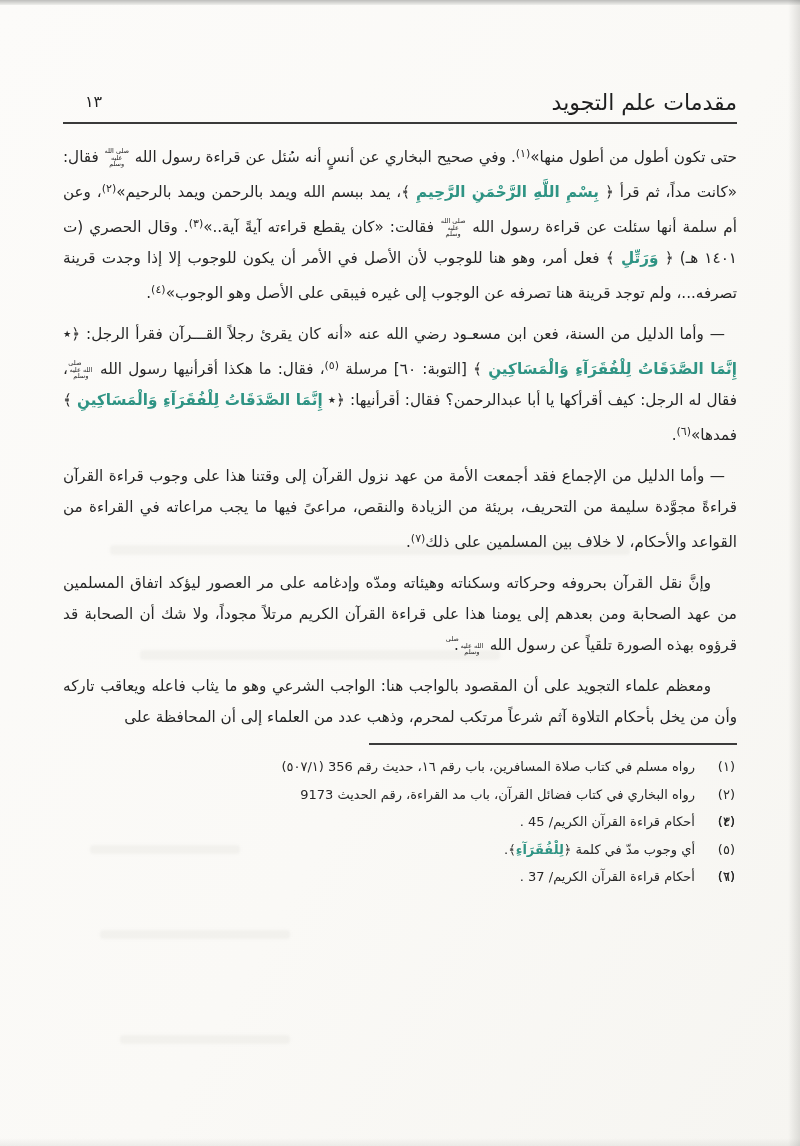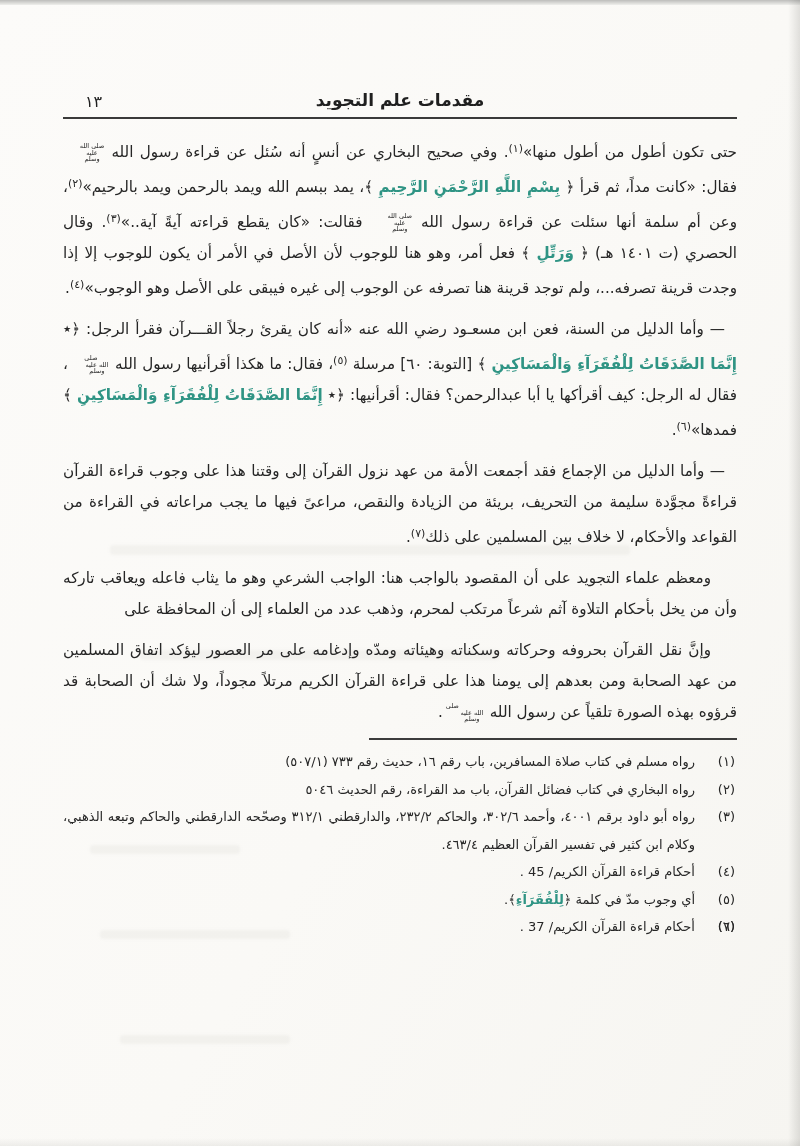--- a/index.html
+++ b/index.html
@@ -27,21 +27,21 @@
   .bleed:nth-of-type(4){top:545px;left:110px;width:520px;height:10px;}
   .bleed:nth-of-type(5){top:650px;left:140px;width:360px;height:10px;}
   .bleed:nth-of-type(6){top:845px;left:90px;width:150px;height:9px;}
   .bleed:nth-of-type(7){top:930px;left:100px;width:190px;height:9px;}
   .bleed:nth-of-type(8){top:1035px;left:120px;width:170px;height:9px;}
 
   .content{position:relative;padding:0 63px;}
 
   header{position:relative;padding-top:90px;}
   .page-title{
-    text-align:center;font-weight:bold;font-size:17px;color:#1f1f1f;
+    text-align:right;font-weight:normal;font-size:22px;color:#1f1f1f;
   }
   .page-number{
     position:absolute;left:22px;top:92px;font-size:16px;color:#1f1f1f;
     letter-spacing:2px;
   }
   .header-rule{
     border:none;border-top:2px solid #3a3a3a;margin:7px 0 0 0;
   }
 
   main{margin-top:14px;}
@@ -50,21 +50,21 @@
     font-size:15.2px;line-height:31px;
     text-align:justify;
     color:#262626;
   }
   .para.dash{text-indent:12px;}
   .para.ind{text-indent:26px;}
   .quran{color:#2f9484;font-weight:bold;}
   .fnref{font-size:11px;vertical-align:5px;}
   .saws{
     display:inline-block;width:26px;font-size:6.5px;line-height:6.5px;
-    text-align:center;vertical-align:-4px;color:#1f1f1f;white-space:normal;margin-left:16px;
+    text-align:center;vertical-align:-4px;color:#1f1f1f;white-space:normal;
   }
 
   .fn-sep{
     width:368px;border:none;border-top:2px solid #3c3c3c;
     margin:4px 0 8px 0;  
   }
   .footnotes{padding-bottom:20px;}
   .fn{
     position:relative;padding-right:42px;
     font-size:13px;line-height:27.5px;text-align:justify;color:#272727;
@@ -93,30 +93,30 @@
     <header>
       <div class="page-number">١٣</div>
       <div class="page-title">مقدمات علم التجويد</div>
       <hr class="header-rule">
     </header>
 
     <main id="body-container">
         <p class="para cont"><span>حتى تكون أطول من أطول منها»</span><span class="fnref">(١)</span><span>. وفي صحيح البخاري عن أنسٍ أنه سُئل عن قراءة رسول الله </span><span class="saws">صلى الله عليه وسلم</span><span> فقال: «كانت مداً، ثم قرأ ﴿ </span><span class="quran">بِسْمِ اللَّهِ الرَّحْمَنِ الرَّحِيمِ</span><span> ﴾، يمد ببسم الله ويمد بالرحمن ويمد بالرحيم»</span><span class="fnref">(٢)</span><span>، وعن أم سلمة أنها سئلت عن قراءة رسول الله </span><span class="saws">صلى الله عليه وسلم</span><span> فقالت: «كان يقطع قراءته آيةً آية..»</span><span class="fnref">(٣)</span><span>. وقال الحصري (ت ١٤٠١ هـ) ﴿ </span><span class="quran">وَرَتِّلِ</span><span> ﴾ فعل أمر، وهو هنا للوجوب لأن الأصل في الأمر أن يكون للوجوب إلا إذا وجدت قرينة تصرفه...، ولم توجد قرينة هنا تصرفه عن الوجوب إلى غيره فيبقى على الأصل وهو الوجوب»</span><span class="fnref">(٤)</span><span>.</span></p>
         <p class="para dash"><span>— وأما الدليل من السنة، فعن ابن مسعـود رضي الله عنه «أنه كان يقرئ رجلاً القـــرآن فقرأ الرجل: ﴿٭ </span><span class="quran">إِنَّمَا الصَّدَقَاتُ لِلْفُقَرَآءِ وَالْمَسَاكِينِ</span><span> ﴾ [التوبة: ٦٠] مرسلة </span><span class="fnref">(٥)</span><span>، فقال: ما هكذا أقرأنيها رسول الله </span><span class="saws">صلى الله عليه وسلم</span><span>، فقال له الرجل: كيف أقرأكها يا أبا عبدالرحمن؟ فقال: أقرأنيها: ﴿٭ </span><span class="quran">إِنَّمَا الصَّدَقَاتُ لِلْفُقَرَآءِ وَالْمَسَاكِينِ</span><span> ﴾ فمدها»</span><span class="fnref">(٦)</span><span>.</span></p>
         <p class="para dash"><span>— وأما الدليل من الإجماع فقد أجمعت الأمة من عهد نزول القرآن إلى وقتنا هذا على وجوب قراءة القرآن قراءةً مجوَّدة سليمة من التحريف، بريئة من الزيادة والنقص، مراعىً فيها ما يجب مراعاته في القراءة من القواعد والأحكام، لا خلاف بين المسلمين على ذلك</span><span class="fnref">(٧)</span><span>.</span></p>
+        <p class="para ind"><span>وإنَّ نقل القرآن بحروفه وحركاته وسكناته وهيئاته ومدّه وإدغامه على مر العصور ليؤكد اتفاق المسلمين من عهد الصحابة ومن بعدهم إلى يومنا هذا على قراءة القرآن الكريم مرتلاً مجوداً، ولا شك أن الصحابة قد قرؤوه بهذه الصورة تلقياً عن رسول الله </span><span class="saws">صلى الله عليه وسلم</span><span>.</span></p>
         <p class="para ind"><span>ومعظم علماء التجويد على أن المقصود بالواجب هنا: الواجب الشرعي وهو ما يثاب فاعله ويعاقب تاركه وأن من يخل بأحكام التلاوة آثم شرعاً مرتكب لمحرم، وذهب عدد من العلماء إلى أن المحافظة على</span></p>
-        <p class="para ind"><span>وإنَّ نقل القرآن بحروفه وحركاته وسكناته وهيئاته ومدّه وإدغامه على مر العصور ليؤكد اتفاق المسلمين من عهد الصحابة ومن بعدهم إلى يومنا هذا على قراءة القرآن الكريم مرتلاً مجوداً، ولا شك أن الصحابة قد قرؤوه بهذه الصورة تلقياً عن رسول الله </span><span class="saws">صلى الله عليه وسلم</span><span>.</span></p>
       </main>
 
     <hr class="fn-sep">
 
     <section id="footnotes" class="footnotes">
-        <div class="fn"><span class="fn-num">(١)</span><span><span>رواه مسلم في كتاب صلاة المسافرين، باب رقم ١٦، حديث رقم ٧٣٣ (٥٠٧/١)</span></span></div>
-        <div class="fn"><span class="fn-num">(٢)</span><span><span>رواه البخاري في كتاب فضائل القرآن، باب مد القراءة، رقم الحديث ٥٠٤٦</span></span></div>
-        <div class="fn"><span class="fn-num">(٣)</span><span><span>رواه أبو داود برقم ٤٠٠١، وأحمد ٣٠٢/٦، والحاكم ٢٣٢/٢، والدارقطني ٣١٢/١ وصحّحه الدارقطني والحاكم وتبعه الذهبي، وكلام ابن كثير في تفسير القرآن العظيم ٤٦٣/٤.</span></span></div>
+        <div class="fn"><span class="fn-num">(١)</span><span><span>رواه مسلم في كتاب صلاة المسافرين، باب رقم ١٦، حديث رقم 356 (٥٠٧/١)</span></span></div>
+        <div class="fn"><span class="fn-num">(٢)</span><span><span>رواه البخاري في كتاب فضائل القرآن، باب مد القراءة، رقم الحديث 9173</span></span></div>
+        <div class="fn"><span class="fn-num">(٣)</span></div>
         <div class="fn"><span class="fn-num">(٤)</span><span><span>أحكام قراءة القرآن الكريم/ 45 .</span></span></div>
         <div class="fn"><span class="fn-num">(٥)</span><span><span>أي وجوب مدّ في كلمة ﴿</span><span class="quran">لِلْفُقَرَآءِ</span><span>﴾.</span></span></div>
         <div class="fn"><span class="fn-num">(٦)</span></div>
         <div class="fn"><span class="fn-num">(٧)</span><span><span>أحكام قراءة القرآن الكريم/ 37 .</span></span></div>
       </section>
 
   </div>
 </div>
 
 </body></html>

